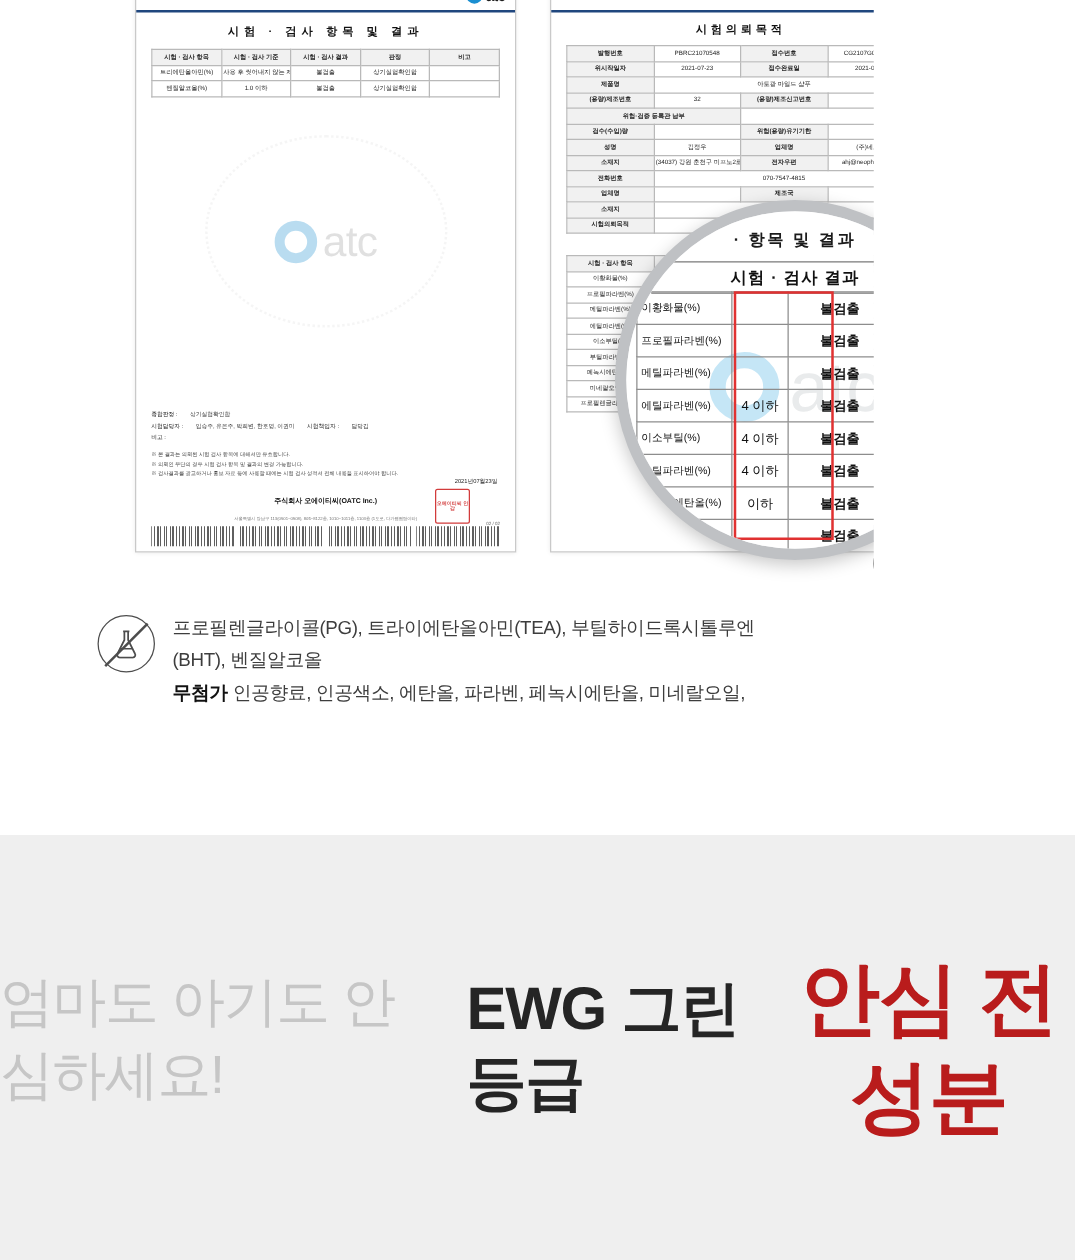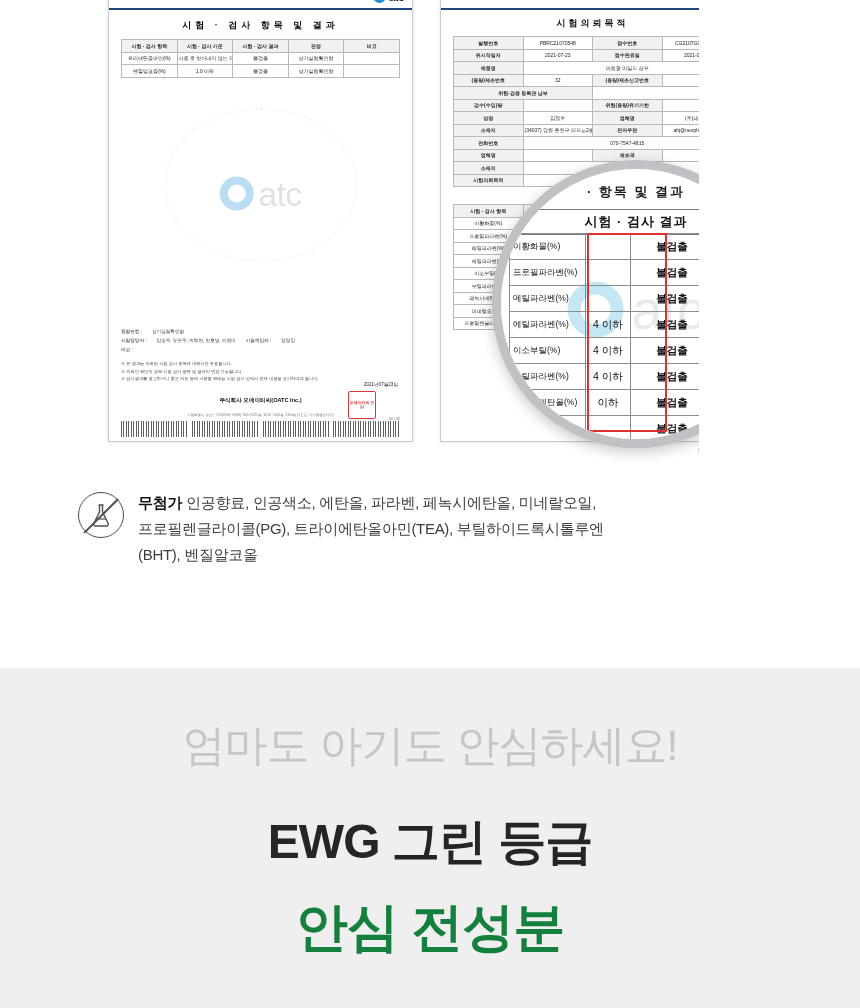--- a/index.html
+++ b/index.html
@@ -371,45 +371,46 @@
 
   
   #bottom-section {
     position: absolute;
     left: 0;
     top: 668px;
     width: 860px;
     height: 340px;
     background: #efefef;
     display: flex;
-    flex-direction: column;
+    flex-direction: row;
     align-items: center;
     justify-content: center;
     gap: 24px;
   }
   #bottom-line1 {
     font-size: 43px;
     color: #c6c6c6;
     letter-spacing: -1px;
     margin-bottom: 14px;
     font-weight: normal;
   }
   #bottom-line2 {
     font-size: 48px;
     font-weight: bold;
     color: #252525;
     letter-spacing: -1px;
     line-height: 1.22;
   }
   #bottom-line3 {
-    font-size: 52px;
-    font-weight: bold;
-    color: #15803d;
+    font-size: 64px;
+    font-weight: bold;
+    color: #b91c1c;
     letter-spacing: -1px;
     line-height: 1.22;
+    text-align: center;
   }
 </style>
 </head>
 <body>
 
 <div id="cert-section">
 
   <div class="doc" id="doc-left">
     <div class="doc-head">
 
@@ -705,24 +706,24 @@
 
   <div id="no-add-block">
     <div id="flask-badge">
       <svg class="flask" width="22" height="24" viewBox="0 0 22 24">
         <path d="M8.5 2 h5 M9.5 2 v7 L4 20 a2 2 0 0 0 1.8 3 h10.4 A2 2 0 0 0 18 20 L12.5 9 V2" fill="none" stroke="#4d4d4d" stroke-width="1.4"></path>
         <path d="M6.4 16 h9.2" stroke="#4d4d4d" stroke-width="1.2" fill="none"></path>
       </svg>
       <div class="slash"></div>
     </div>
     <div id="no-add-text">
+      <div>프로필렌글라이콜(PG), 트라이에탄올아민(TEA), 부틸하이드록시톨루엔(BHT), 벤질알코올</div>
       <div>
         <span class="strong">무첨가</span><span>인공향료, 인공색소, 에탄올, 파라벤, 페녹시에탄올, 미네랄오일,</span>
       </div>
-      <div>프로필렌글라이콜(PG), 트라이에탄올아민(TEA), 부틸하이드록시톨루엔(BHT), 벤질알코올</div>
     </div>
   </div>
 
 </div>
 
 <div id="bottom-section">
   <div id="bottom-line1">엄마도 아기도 안심하세요!</div>
   <div id="bottom-line2">EWG 그린 등급</div>
   <div id="bottom-line3">안심 전성분</div>
 </div>

